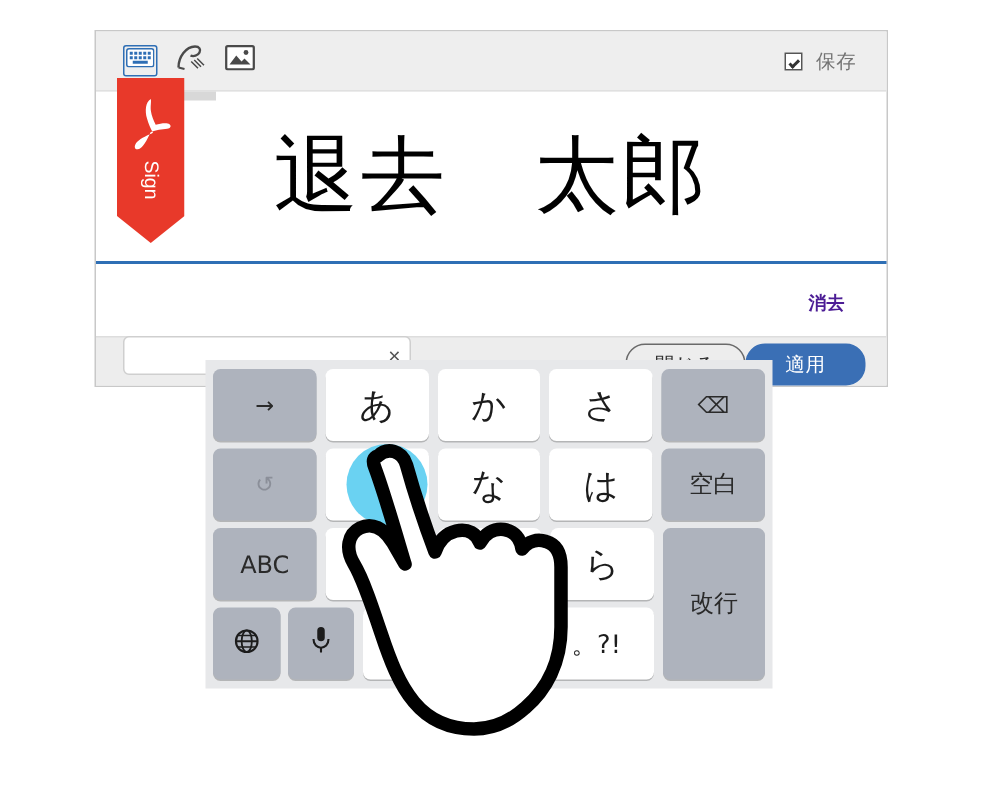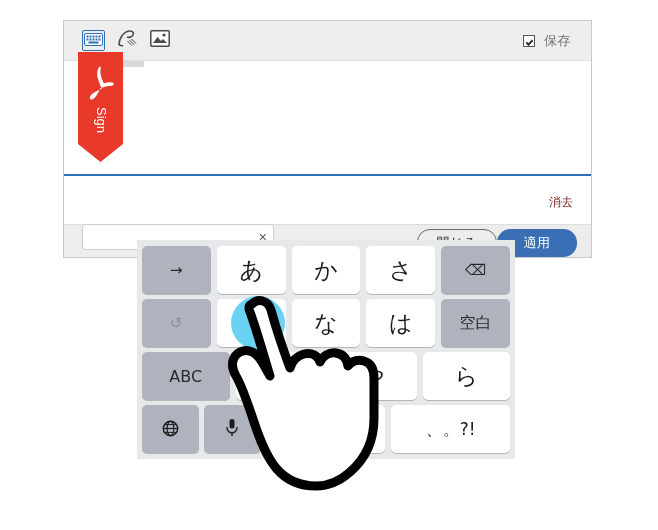--- a/index.html
+++ b/index.html
@@ -138,24 +138,25 @@
 
   .clear-row {
     position: absolute;
     left: 0;
     top: 155px;
     width: 100%;
     height: 50px;
   }
   .clear-link {
     position: absolute;
-    right: 18px;
+    right: 28px;
     top: 18px;
     font-size: 12px;
-    color: #7f1d1d;
+    color: #4c1d95;
+    font-weight: bold;
   }
 
   .dialog-footer {
     position: absolute;
     left: 0;
     bottom: 0;
     width: 100%;
     height: 33px;
     background: #ededed;
     border-top: 1px solid #dddddd;
@@ -338,20 +339,23 @@
 
     <div class="save-wrap">
       <span class="checkbox"></span>
       <span class="save-label">保存</span>
     </div>
   </div>
 
   <div class="tab-stub-blue"></div>
   <div class="tab-stub-gray"></div>
 
+  <div class="name-area">
+    <span class="sig-name">退去　太郎</span>
+  </div>
 
   <div class="sig-line"></div>
 
   <div class="clear-row">
     <span class="clear-link">消去</span>
   </div>
 
   <div class="dialog-footer">
     <div class="btn-row">
       <div class="btn btn-outline">閉じる</div>
@@ -435,20 +439,21 @@
               </svg>
             </span>
           </div>
         </div>
         <div class="key white" style="flex:1;">わ</div>
         <div class="key white" style="flex:1; font-size:17px;">、。?!</div>
       </div>
 
     </div>
 
+    <div class="key gray fnsm tall" style="flex:0 0 68px;">改行</div>
   </div>
 
 </div>
 
 <div class="tap-dot"></div>
 
 <div class="hand">
   <svg width="200" height="215" viewBox="0 0 200 215">
     <path d="M28 14
              C34 8 44 10 47 20

